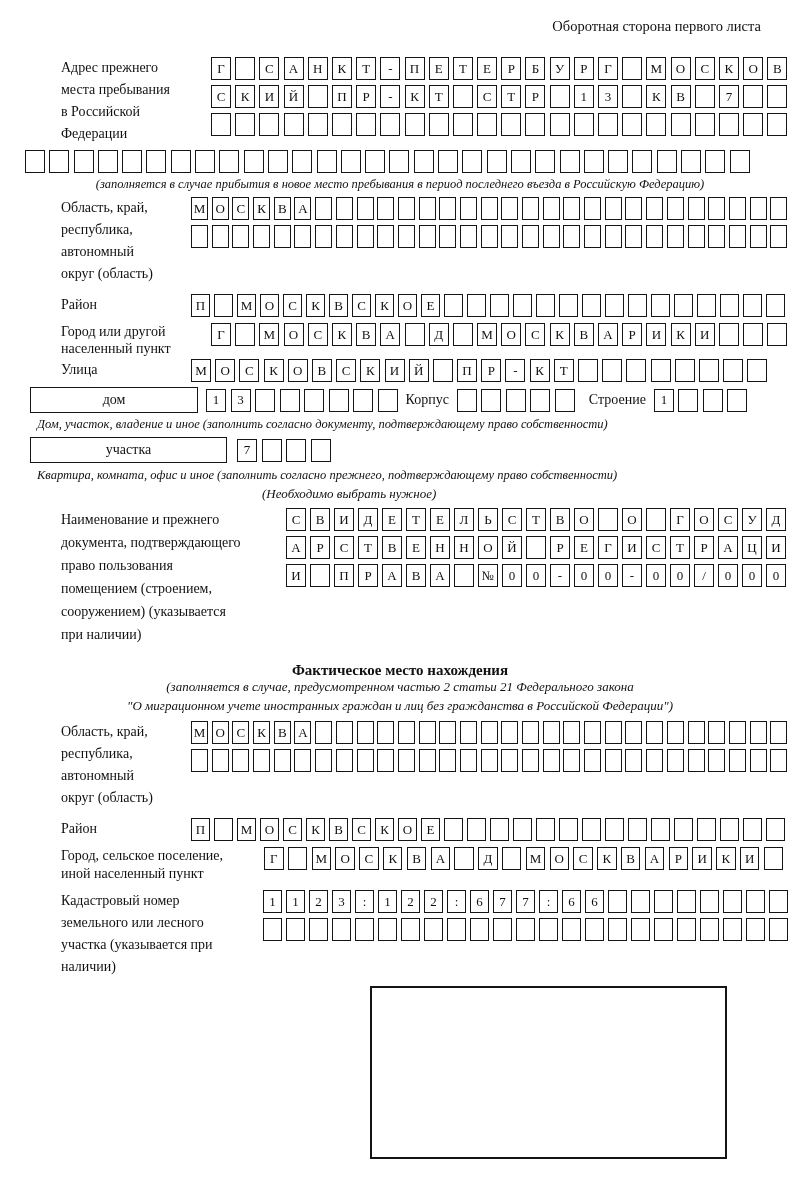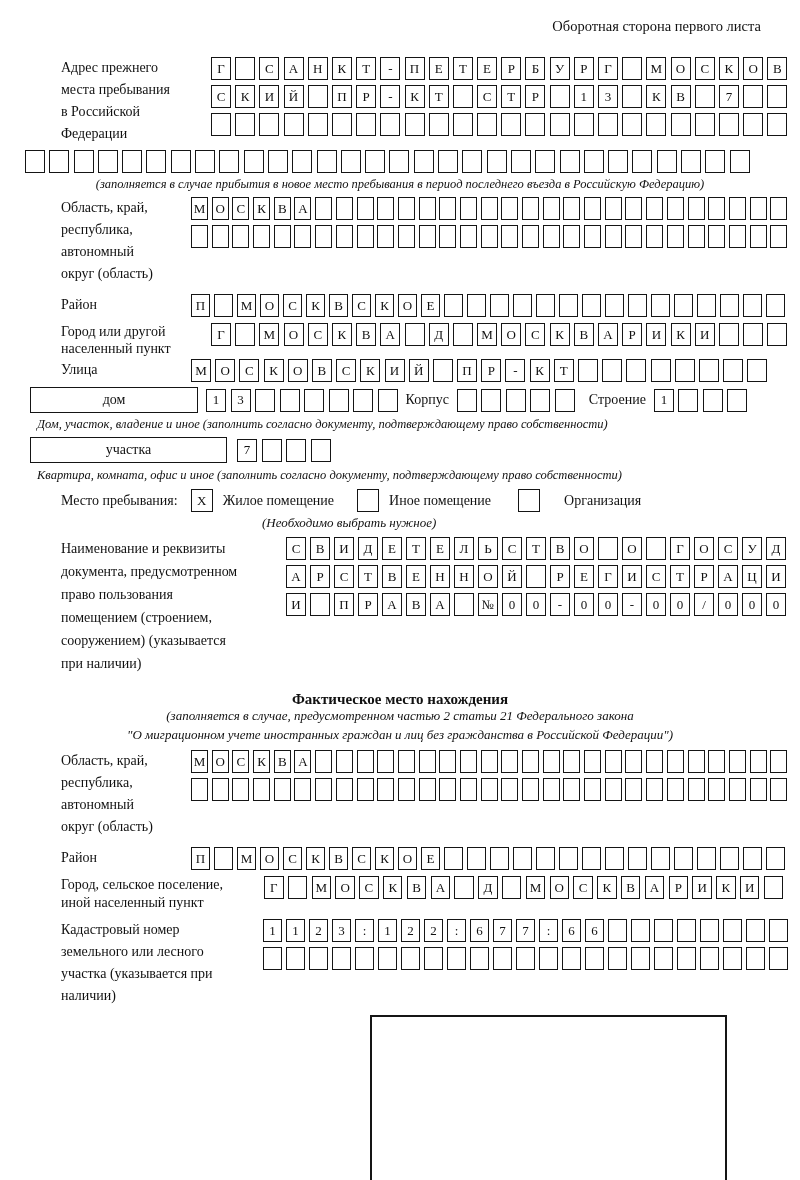--- a/index.html
+++ b/index.html
@@ -348,41 +348,26 @@
 
   <div class="frow" style="margin-top:5px; align-items:center; gap:10px;">
     <div class="wbox" style="width:197px; margin-left:5px;">участка</div>
     <div class="cellrow" style="--cw:20px;--gap:4.5px">
         <span class="cell">7</span>
         <span class="cell"></span>
         <span class="cell"></span>
         <span class="cell"></span>
       </div>
   </div>
-  <div class="note" style="margin-top:5px; padding-left:12px;">Квартира, комната, офис и иное (заполнить согласно документу, подтверждающему право собственности)</div>
-
-  <div class="frow" style="margin-top:6px; align-items:center; gap:13px; padding-left:36px;">
-    <div class="optlbl">Место пребывания:</div>
-    <div class="opt">
-      <div class="chk">X</div>
-      <div class="optlbl">Жилое помещение</div>
-    </div>
-    <div class="opt" style="margin-left:10px;">
-      <div class="chk"></div>
-      <div class="optlbl">Иное помещение</div>
-    </div>
-    <div class="opt" style="margin-left:14px; gap:24px;">
-      <div class="chk"></div>
-      <div class="optlbl">Организация</div>
-    </div>
-  </div>
+  <div class="note" style="margin-top:5px; padding-left:12px;">Квартира, комната, офис и иное (заполнить согласно прежнего, подтверждающему право собственности)</div>
+
   <div class="note" style="margin-top:3px; padding-left:237px; font-size:13px;">(Необходимо выбрать нужное)</div>
 
   <div class="frow" style="margin-top:6px;">
-    <div class="lbl pl w225" style="line-height:23px;">Наименование и реквизиты документа, предусмотренном право пользования помещением (строением, сооружением) (указывается при наличии)</div>
+    <div class="lbl pl w225" style="line-height:23px;">Наименование и прежнего документа, подтверждающего право пользования помещением (строением, сооружением) (указывается при наличии)</div>
     <div class="ccol">
       <div class="cellrow" style="--cw:20px;--gap:4px">
           <span class="cell">С</span>
           <span class="cell">В</span>
           <span class="cell">И</span>
           <span class="cell">Д</span>
           <span class="cell">Е</span>
           <span class="cell">Т</span>
           <span class="cell">Е</span>
           <span class="cell">Л</span>

